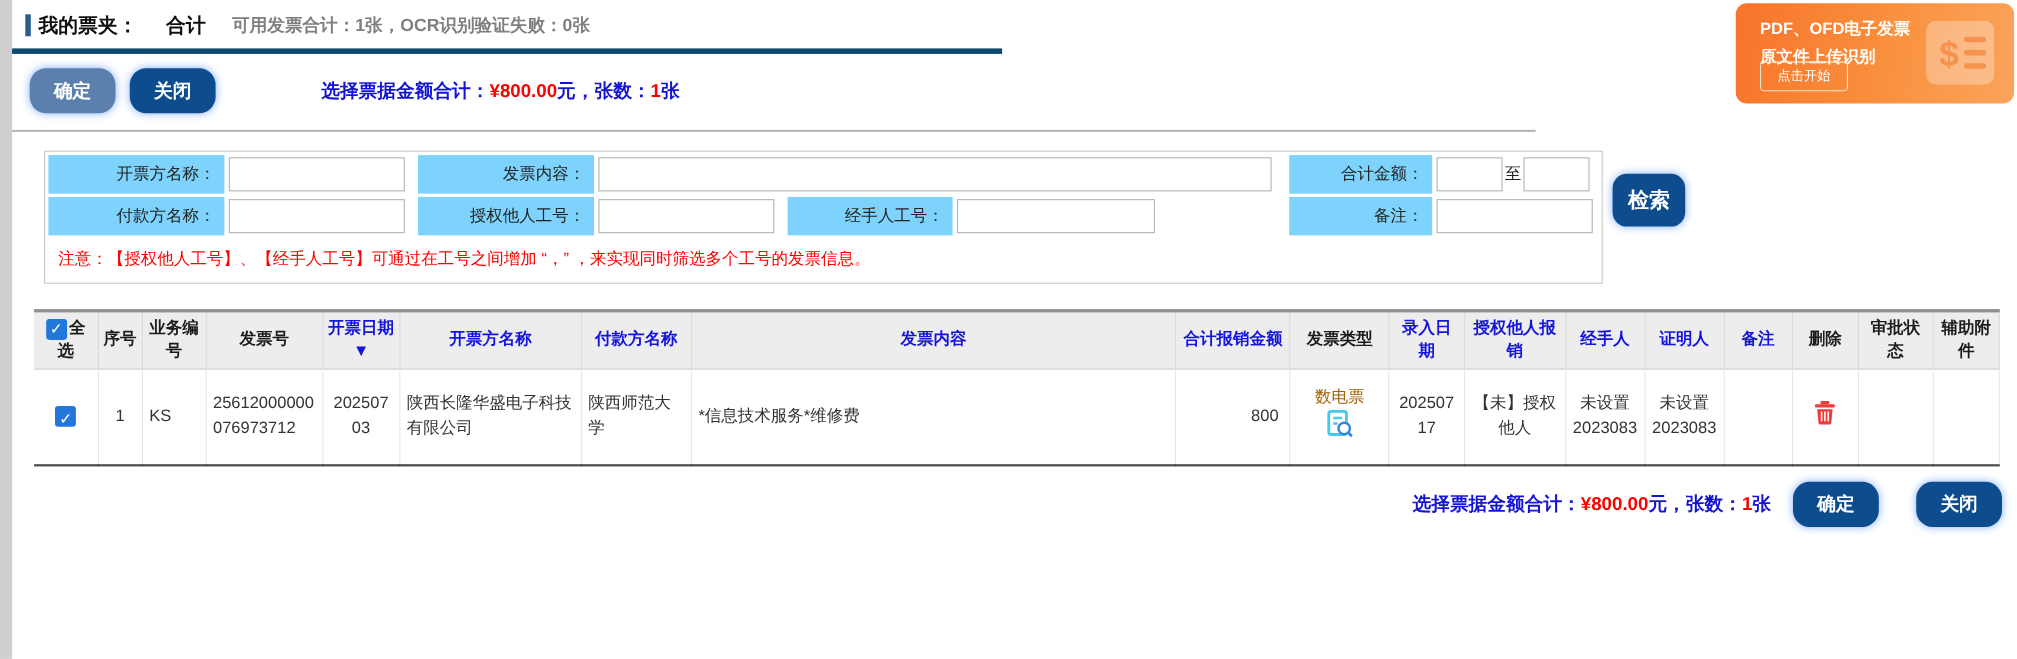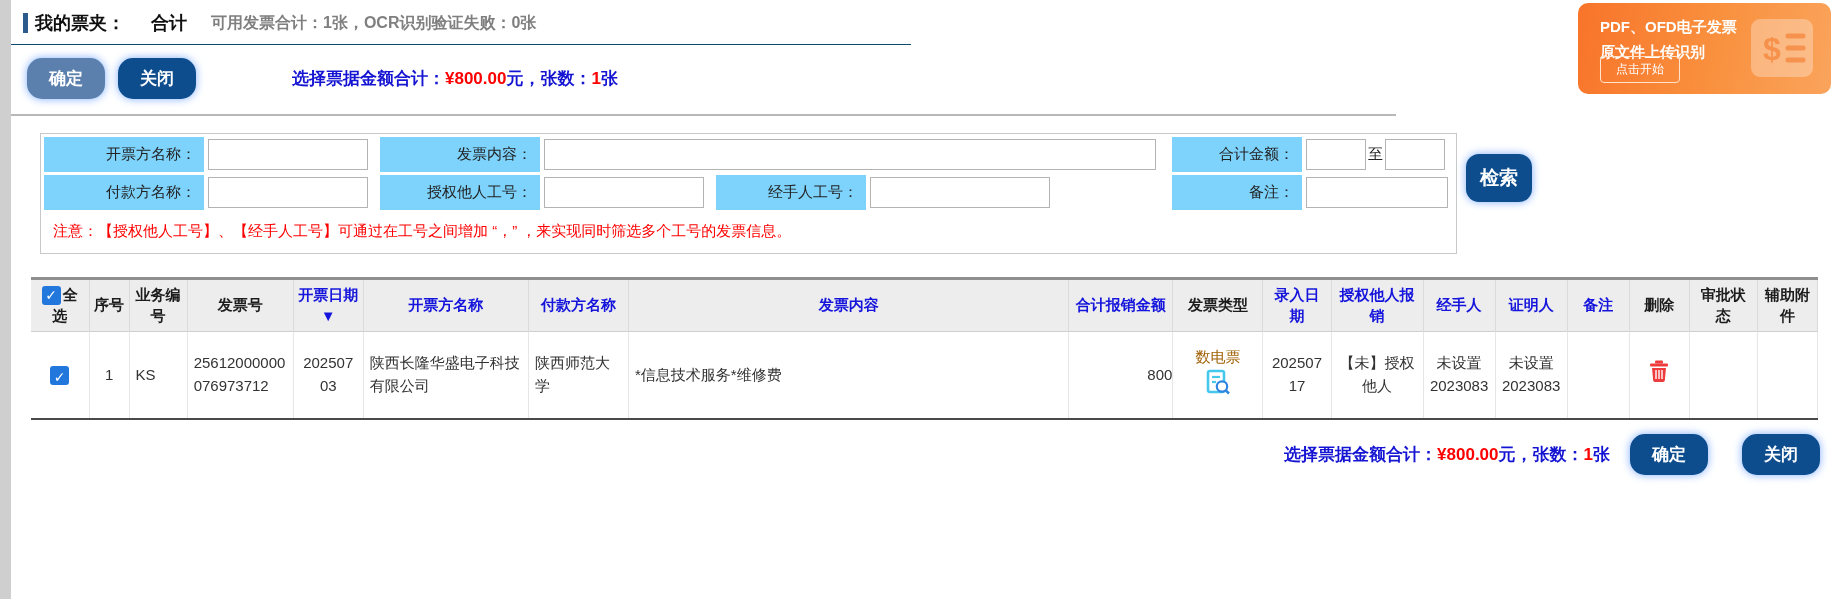--- a/index.html
+++ b/index.html
@@ -5,21 +5,21 @@
   * { box-sizing: border-box; }
   html,body { margin:0; padding:0; }
   body {
     width:1834px; height:599px; background:#ffffff; position:relative; overflow:hidden;
     font-family:"Liberation Sans","DejaVu Sans",sans-serif; color:#222;
   }
   .left-strip { position:absolute; left:0; top:0; width:11px; height:599px; background:#cfcfcf; }
   .content { position:absolute; left:11px; top:0; width:1823px; }
 
   
-  .header-row { display:flex; align-items:center; padding:11px 0 9px 12px; border-bottom:1px solid #0c4a6e; width:900px; }
+  .header-row { display:flex; align-items:center; padding:11px 0 9px 12px; border-bottom:5px solid #0c4a6e; width:900px; }
   .title-accent { width:5px; height:20px; background:#2b5a8c; margin-right:7px; }
   .page-title { font-size:18px; font-weight:bold; color:#101010; }
   .header-scope { font-size:18px; font-weight:bold; color:#101010; margin-left:26px; }
   .header-summary { font-size:16px; font-weight:bold; color:#7f7f7f; margin-left:24px; }
 
   
   .notice { color:#ff0000; font-size:15.5px; line-height:1.55; padding:8px 0 0 12px; }
 
   
   .btn-row { display:flex; align-items:center; padding:13px 0 0 16px; }
@@ -51,21 +51,21 @@
   
   .data-table { margin:23px 0 0 20px; border-collapse:collapse; table-layout:fixed; width:1787px;
                 border-top:3px solid #8f8f8f; border-bottom:2px solid #4a4a4a; }
   .data-table thead th { background:#ededed; font-size:15px; font-weight:bold; height:53px;
                 border-right:1px solid #dadada; color:#1c1c1c; padding:2px 4px; line-height:1.35; }
   .data-table thead th.blue { color:#1414dc; }
   .data-table tbody td { background:#fff; font-size:15px; color:#333; text-align:center; height:87px;
                 border-right:1px solid #e6e6e6; border-top:1px solid #cfcfcf; padding:2px 6px;
                 word-break:break-all; line-height:1.5; }
   .data-table tbody td.al { text-align:left; }
-  .data-table tbody td.ar { text-align:right; padding-right:0; }
+  .data-table tbody td.ar { text-align:right; padding-right:10px; }
   .checkbox { display:inline-block; width:19px; height:19px; background:#2277dd; border-radius:3px;
               position:relative; vertical-align:middle; cursor:pointer; }
   .checkbox::after { content:"✓"; position:absolute; left:3.5px; top:0.5px; color:#fff;
               font-size:14px; font-weight:bold; }
   .selall-label { vertical-align:middle; margin-left:2px; }
   .type-green { color:#a16207; font-size:15px; }
   .icon-btn { background:none; border:none; cursor:pointer; padding:0; }
 
   
   .footer-row { display:flex; align-items:center; justify-content:flex-end; margin-top:14px; padding-right:14px; }

